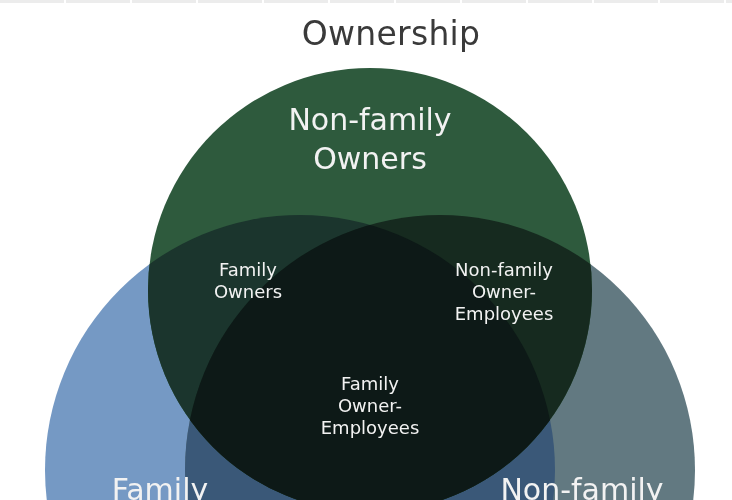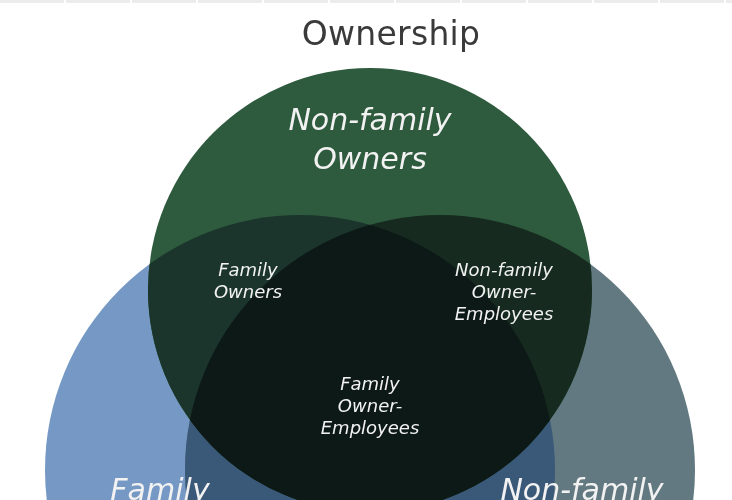--- a/index.html
+++ b/index.html
@@ -5,21 +5,21 @@
   html, body { margin: 0; padding: 0; background: #ffffff; }
   body { width: 732px; height: 500px; overflow: hidden; position: relative;
          font-family: "DejaVu Sans", sans-serif; }
   .topstrip { position: absolute; left: 0; top: 0; width: 732px; height: 3px;
               background: repeating-linear-gradient(90deg, #ececec 0 64px, #ffffff 64px 66px); }
   .title { position: absolute; left: 0; width: 732px; top: 14px; text-align: center;
            font-size: 33px; color: #3a3a3a; letter-spacing: 0.3px; padding-left: 25px; }
   svg.venn { position: absolute; left: 0; top: 0; }
   .lbl { position: absolute; text-align: center; color: #f2f2f2; transform: translateX(-50%);
          white-space: nowrap; }
-  .lbl span { display: block; font-style: italic; }
+  .lbl span { display: block; }
   .big { font-size: 30px; line-height: 39px; }
   .mid { font-size: 18px; line-height: 22px; }
 </style>
 </head>
 <body>
 
 <div class="topstrip"></div>
 
 <div class="title">Ownership</div>
 

